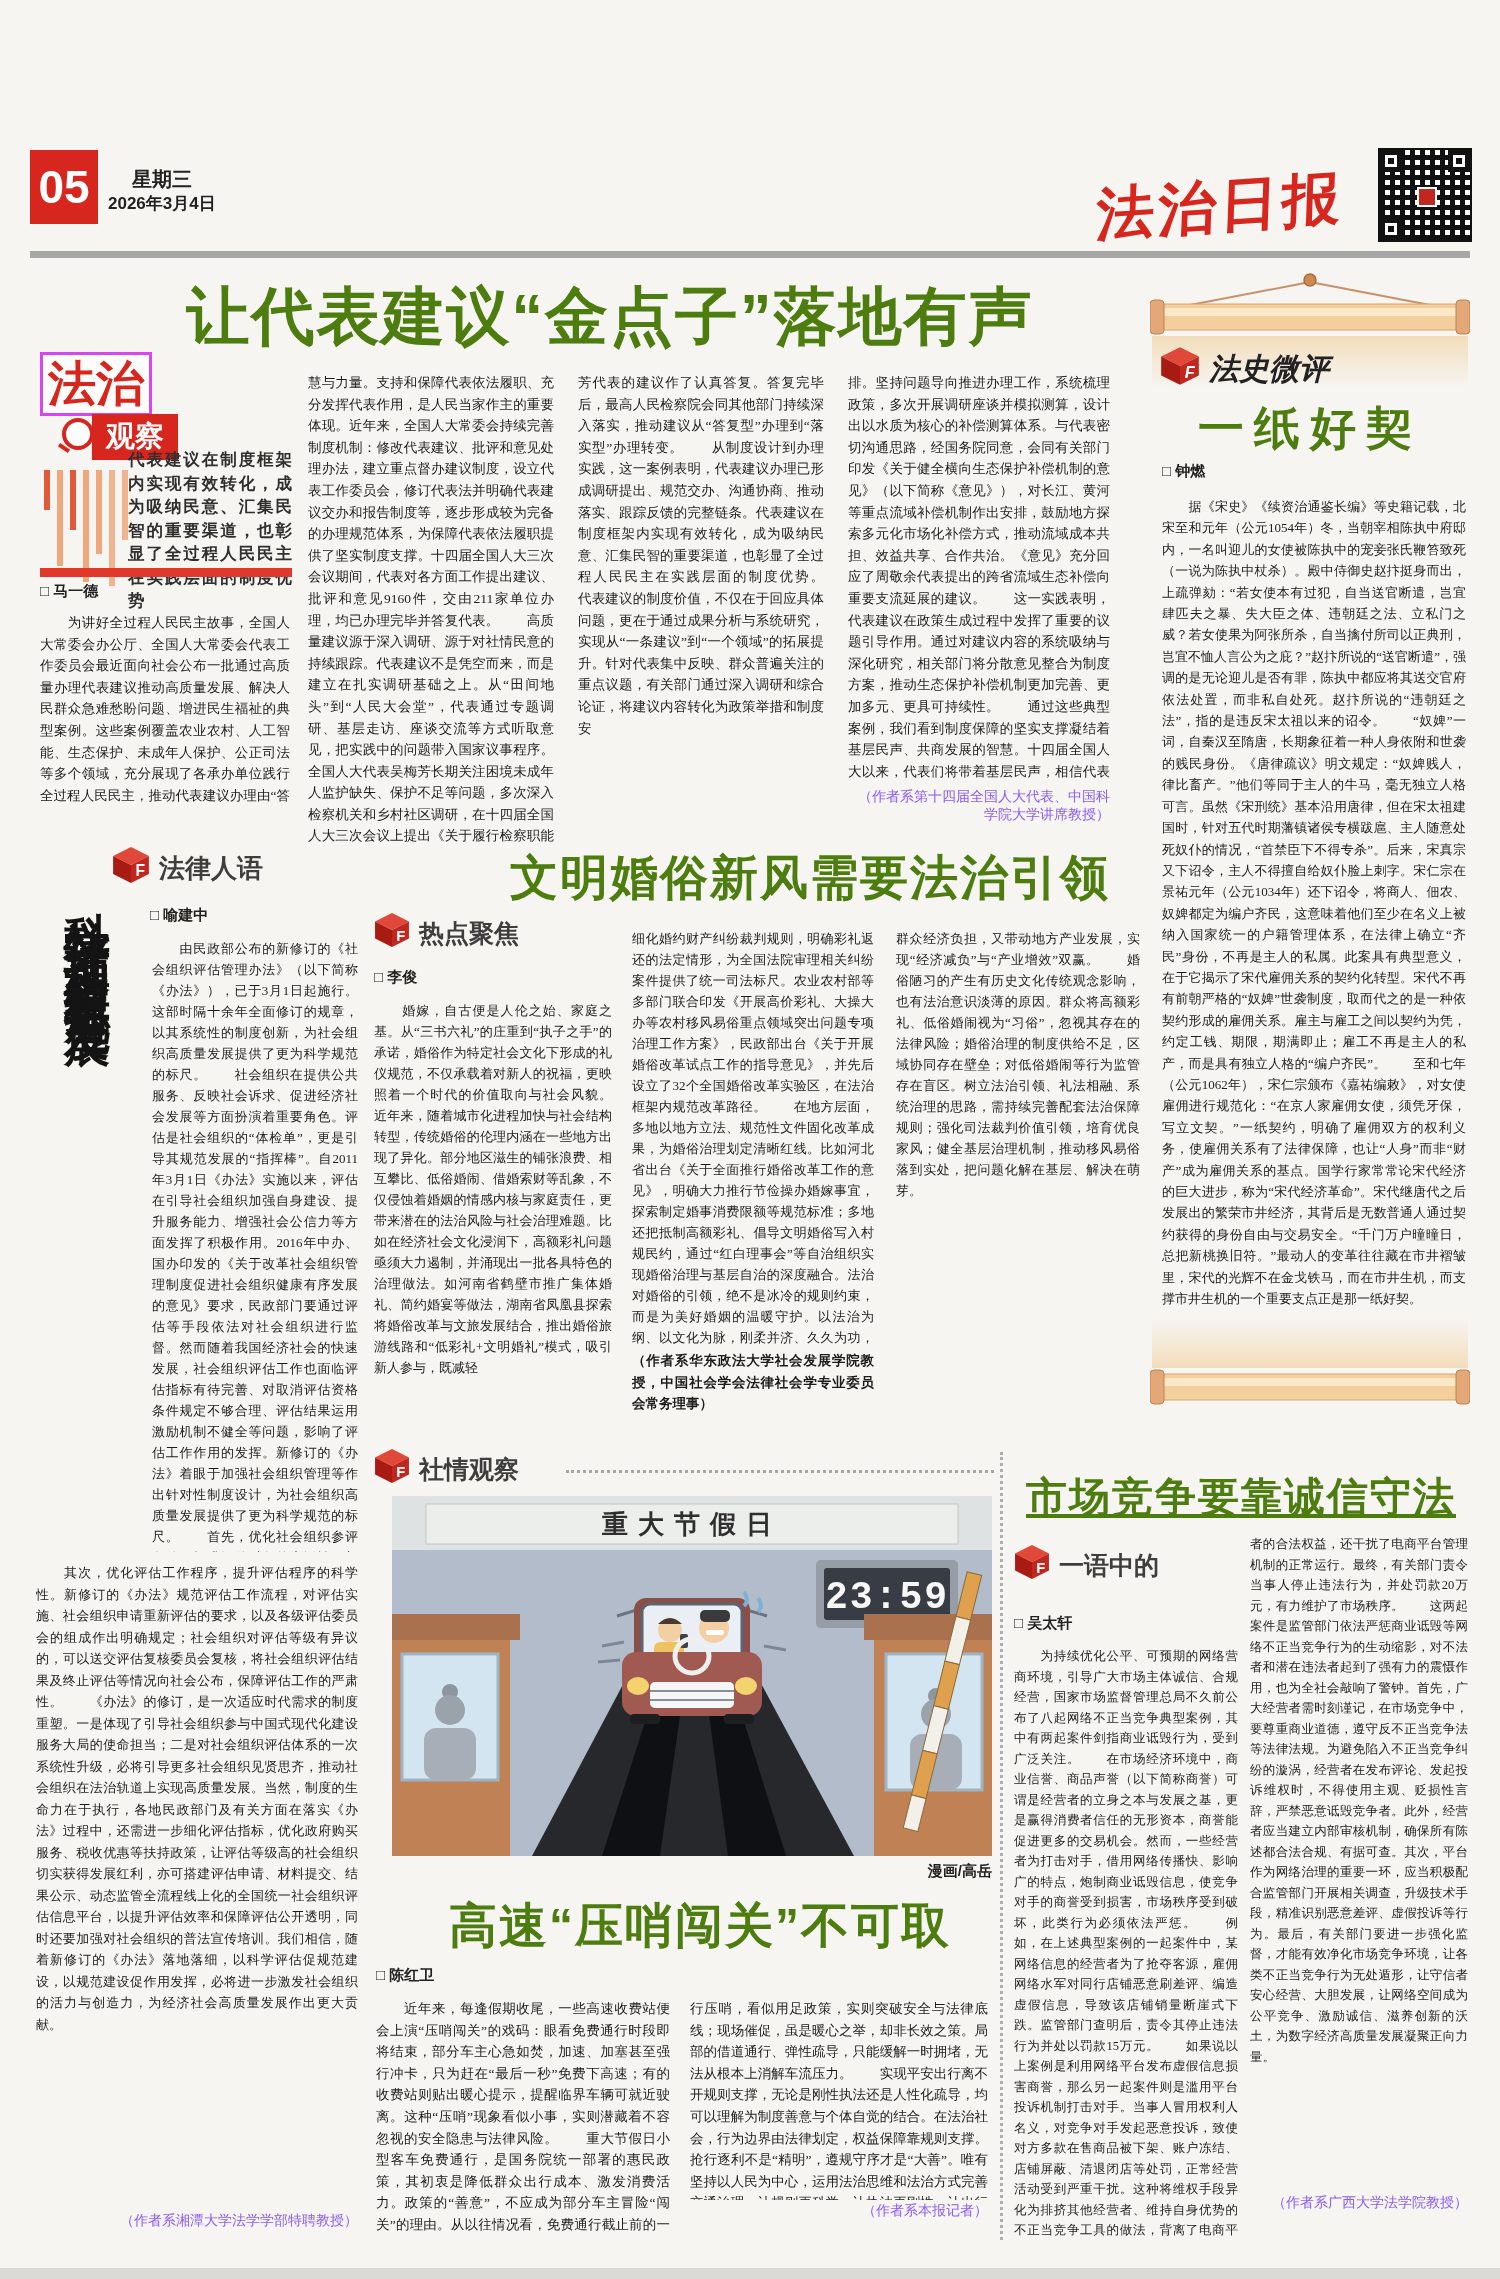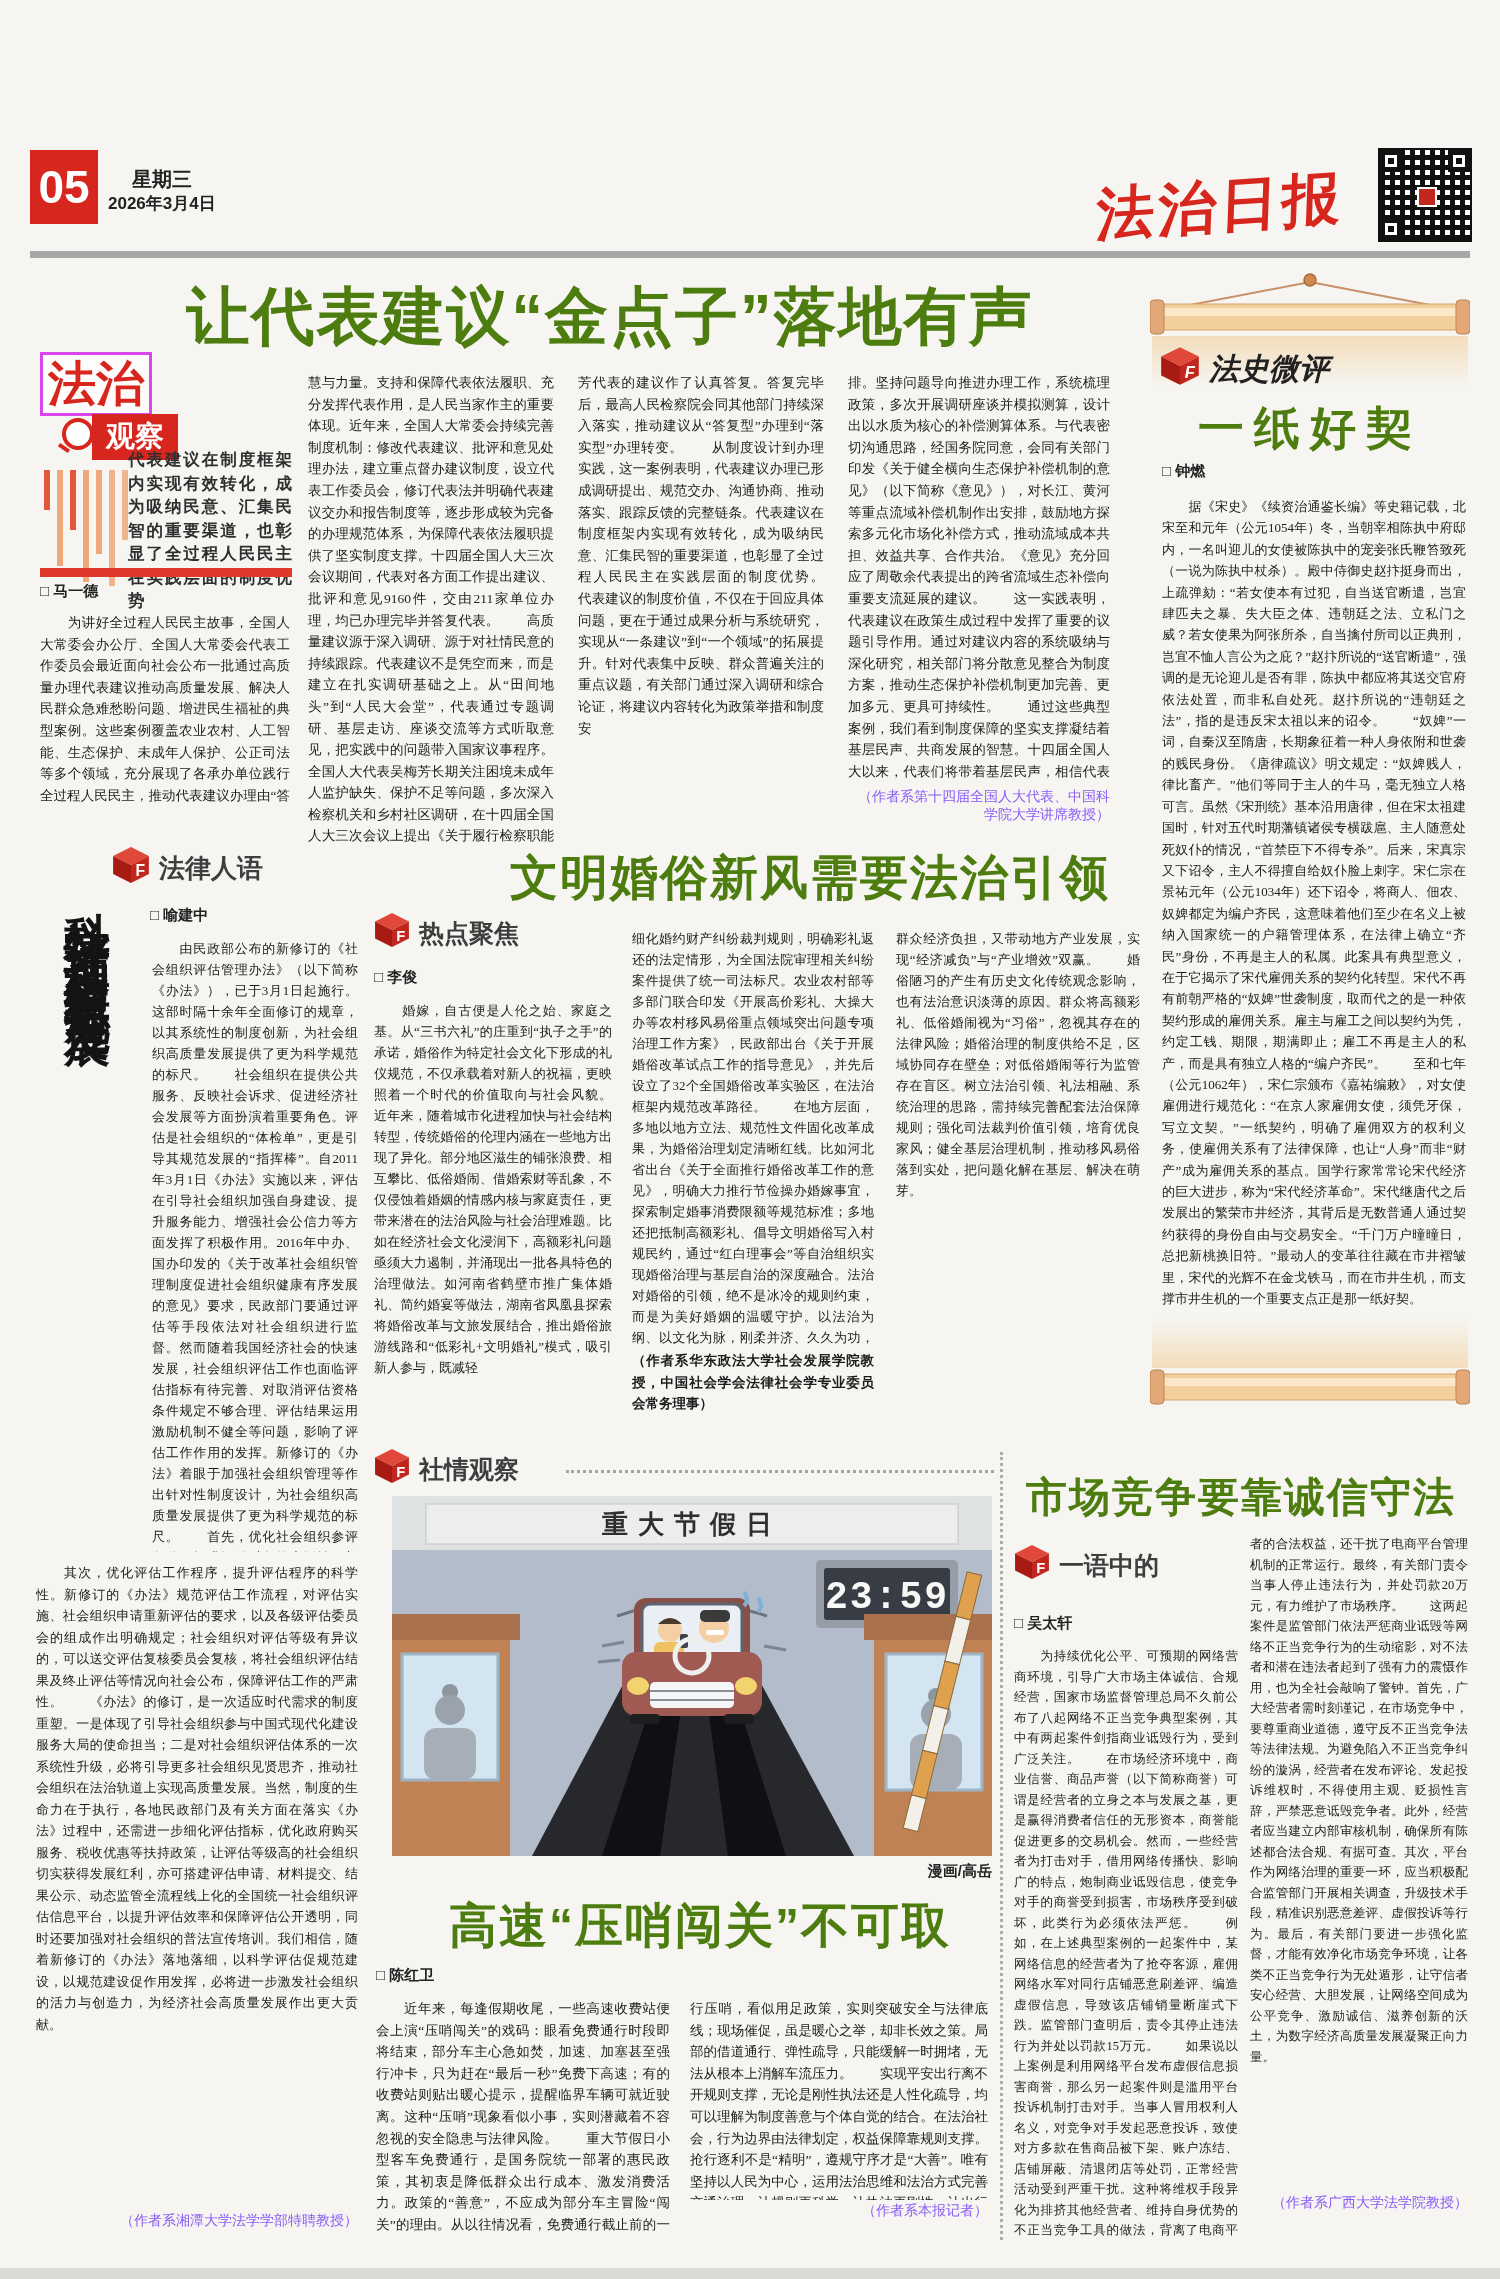--- a/index.html
+++ b/index.html
@@ -233,21 +233,21 @@
   <div class="abs" style="left:800px;top:1862px;width:192px;text-align:right;font-weight:bold;font-size:15px;color:#222;">漫画/高岳</div>
 
   <div class="abs headline" style="left:420px;top:1894px;width:560px;font-size:48px;">高速“压哨闯关”不可取</div>
   <div class="abs byline" style="left:376px;top:1966px;">□ 陈红卫</div>
   <div class="abs col" style="left:376px;top:1998px;width:294px;height:238px;">　　近年来，每逢假期收尾，一些高速收费站便会上演“压哨闯关”的戏码：眼看免费通行时段即将结束，部分车主心急如焚，加速、加塞甚至强行冲卡，只为赶在“最后一秒”免费下高速；有的收费站则贴出暖心提示，提醒临界车辆可就近驶离。这种“压哨”现象看似小事，实则潜藏着不容忽视的安全隐患与法律风险。　　重大节假日小型客车免费通行，是国务院统一部署的惠民政策，其初衷是降低群众出行成本、激发消费活力。政策的“善意”，不应成为部分车主冒险“闯关”的理由。从以往情况看，免费通行截止前的一小时，往往是高速事故的高发时段，超速行驶、违规变道、应急车道行车等违法行为集中出现，轻则剐蹭追尾，重则酿成伤亡事故，则可能延误生命救援，其代价远非省下的通行费所能弥补。</div>
   <div class="abs col" style="left:690px;top:1998px;width:298px;height:202px;">行压哨，看似用足政策，实则突破安全与法律底线；现场催促，虽是暖心之举，却非长效之策。局部的借道通行、弹性疏导，只能缓解一时拥堵，无法从根本上消解车流压力。　　实现平安出行离不开规则支撑，无论是刚性执法还是人性化疏导，均可以理解为制度善意与个体自觉的结合。在法治社会，行为边界由法律划定，权益保障靠规则支撑。抢行逐利不是“精明”，遵规守序才是“大善”。唯有坚持以人民为中心，运用法治思维和法治方式完善交通治理，让规则更科学、让执法更刚性、让出行更安心，方能让每一项惠民政策在法治轨道上落地见效，守护好人民群众的平安归途。</div>
   <div class="abs credit" style="left:690px;top:2202px;width:298px;">（作者系本报记者）</div>
 
   <div class="abs" style="left:1000px;top:1452px;height:788px;border-left:3px dotted #adadad;"></div>
 
-  <div class="abs headline" style="left:1014px;top:1470px;width:454px;font-size:41px;">市场竞争要靠诚信守法</div>
+  <div class="abs headline" style="left:1014px;top:1470px;width:454px;font-size:41px;text-decoration:underline;">市场竞争要靠诚信守法</div>
   <div class="abs sec-head" style="left:1014px;top:1544px;font-size:25px;">
     <span>
       <svg width="36" height="36" viewBox="0 0 34 34">
         <polygon points="17,1 33,9 17,17 1,9" fill="#e0483a"></polygon>
         <polygon points="1,9 17,17 17,33 1,25" fill="#a81b13"></polygon>
         <polygon points="33,9 17,17 17,33 33,25" fill="#c1271f"></polygon>
         <text x="21" y="27" font-size="14" font-weight="bold" fill="#fff" font-family="Liberation Sans,sans-serif">F</text>
       </svg>
     </span>
     <span>一语中的</span>

